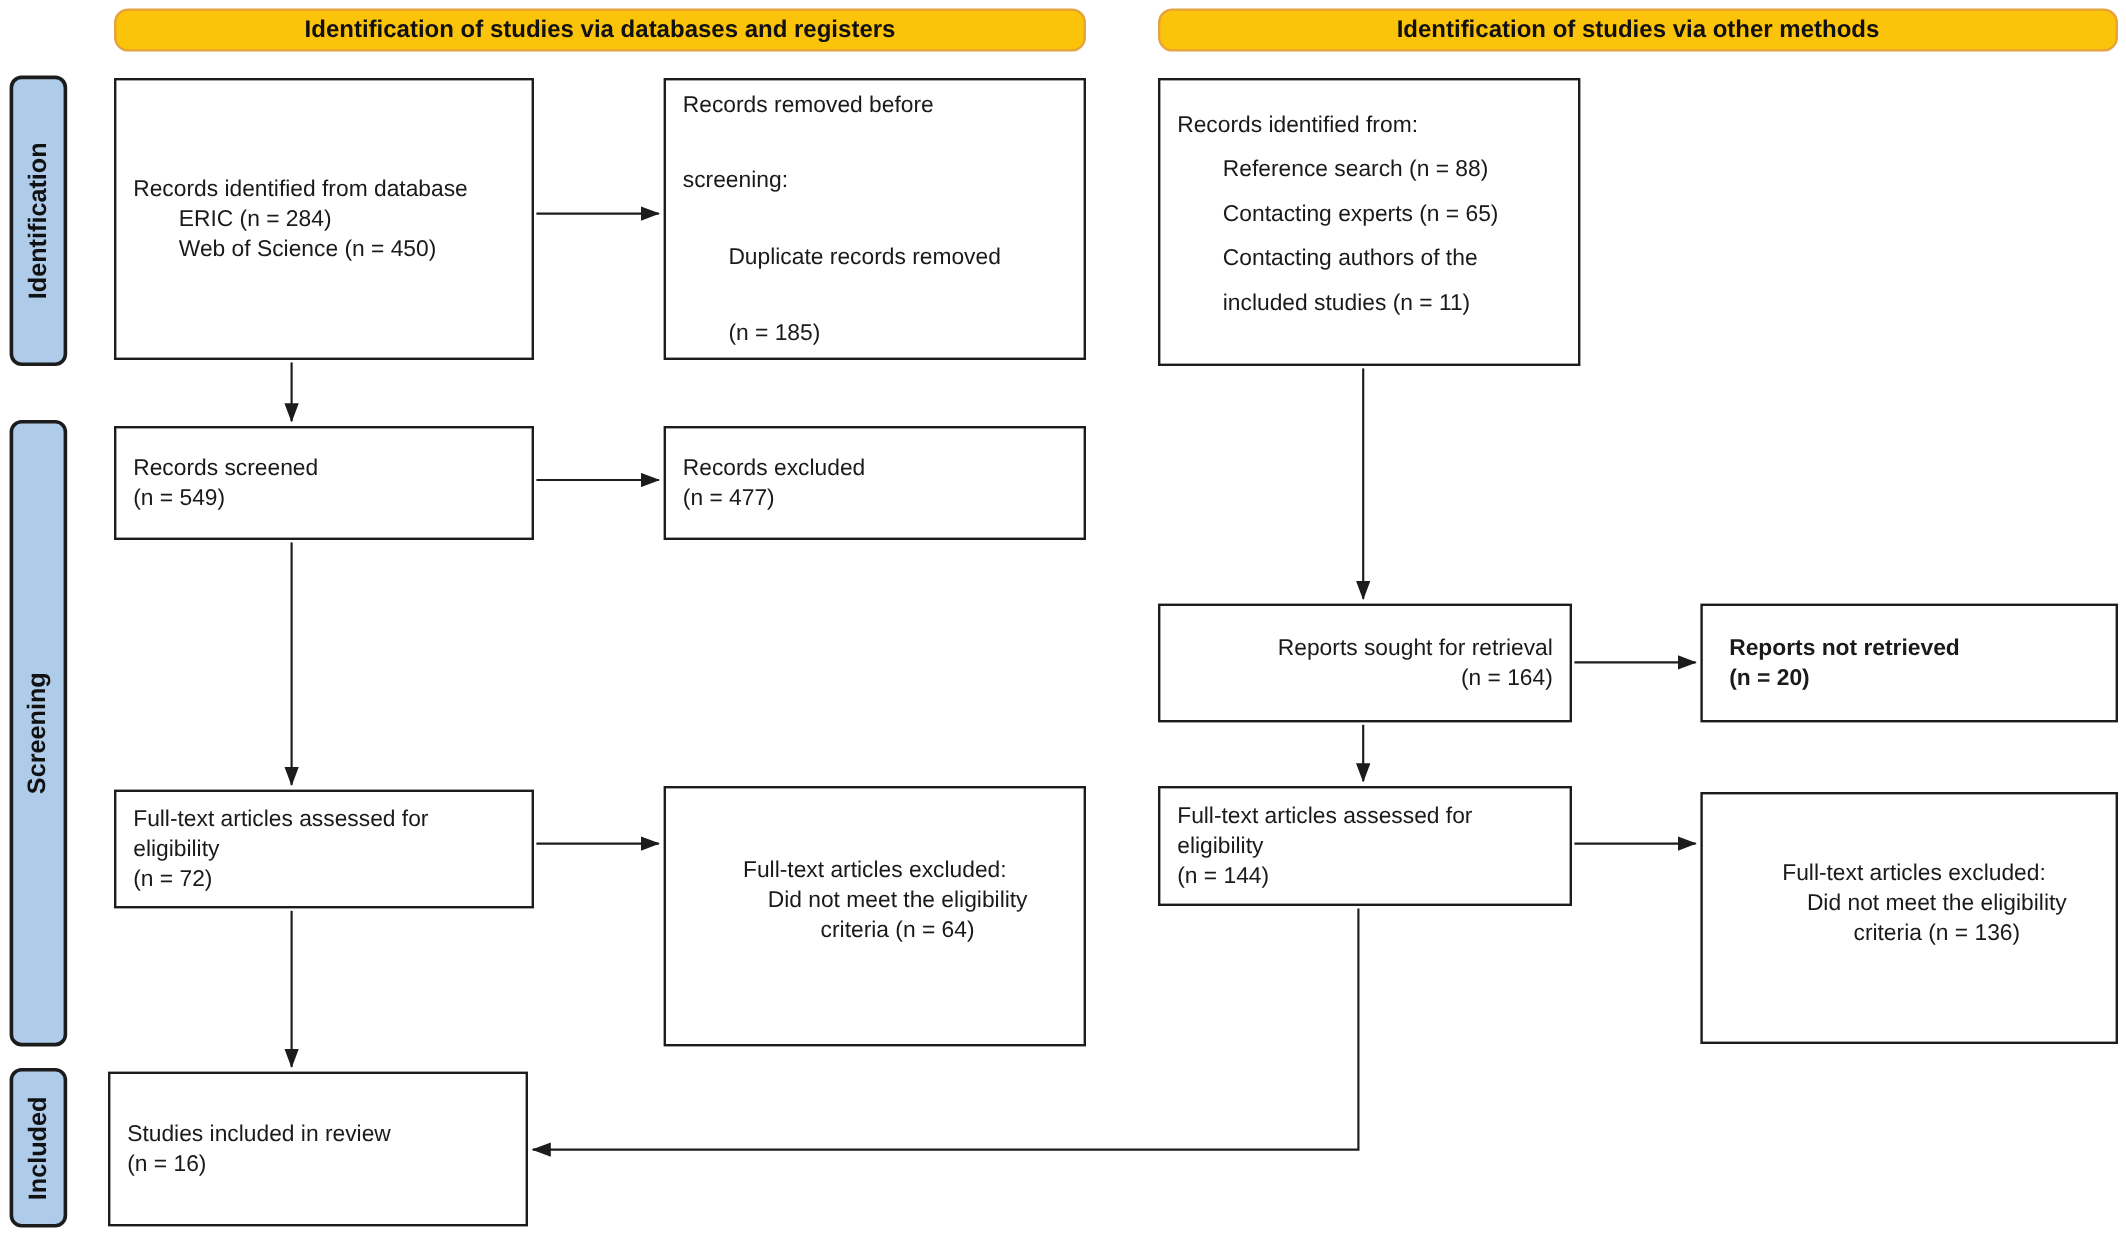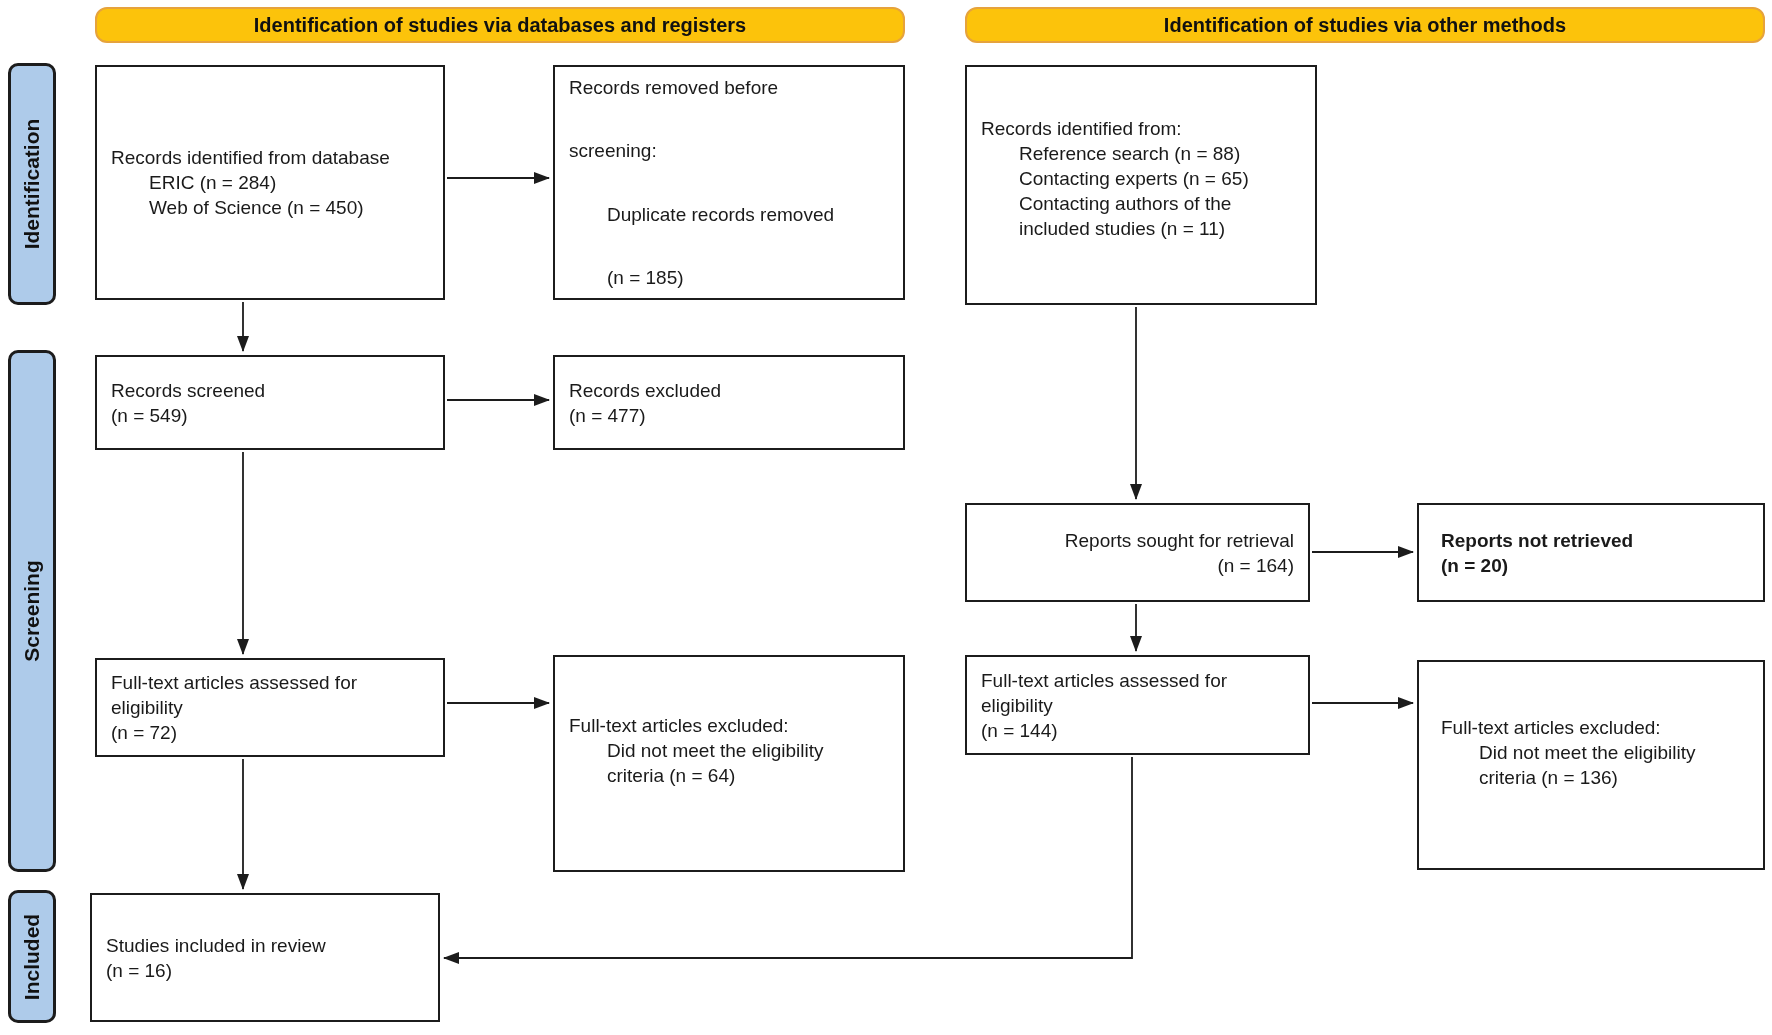--- a/index.html
+++ b/index.html
@@ -26,22 +26,22 @@
   }
   .stage span{transform:rotate(-90deg);white-space:nowrap;font-weight:bold;font-size:21px;color:#111;}
 
   .box{
     position:absolute;background:var(--box-fill);border:2px solid var(--box-border);
     display:flex;flex-direction:column;justify-content:center;
     padding:8px 14px;font-size:19px;line-height:25px;color:var(--text);
   }
   .bline{white-space:nowrap;}
   .ind{padding-left:38px;}
-  .nudge{padding-bottom:34px;}      
-  .nudge-sm{padding-bottom:22px;}
+  .nudge{padding-bottom:34px;text-align:center;}      
+  .nudge-sm{padding-bottom:22px;gap:12px;}
 
   svg.arrows{position:absolute;left:0;top:0;pointer-events:none;}
   svg.arrows line, svg.arrows polyline{stroke:var(--arrow);stroke-width:1.8;fill:none;}
 </style>
 </head>
 <body>
 
 <div class="canvas">
 
   <div class="banner" style="left:95px;top:7px;width:810px;">Identification of studies via databases and registers</div>

